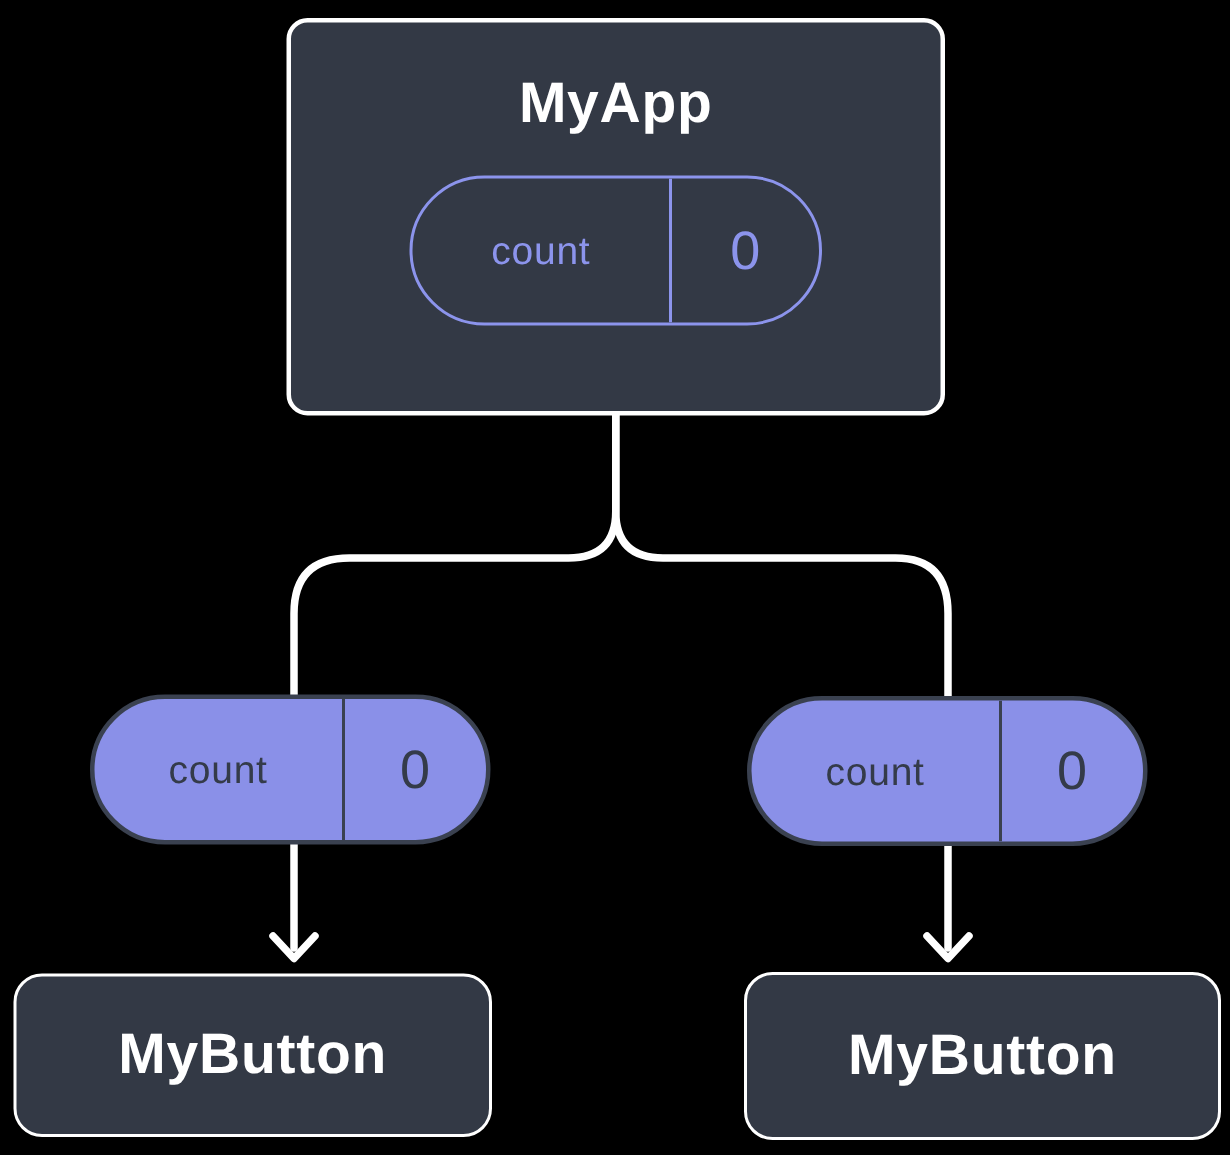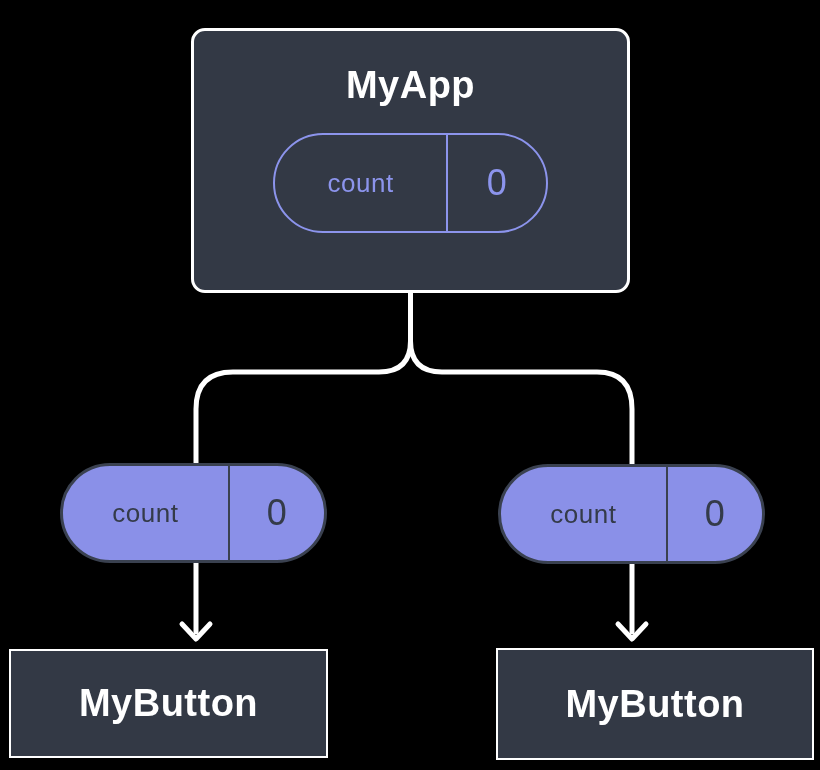--- a/index.html
+++ b/index.html
@@ -46,33 +46,33 @@
     justify-content:center;
   }
   .node-title{
     color:var(--title-color);
     font-size:38px;
     font-weight:600;
     letter-spacing:0.5px;
     text-align:center;
   }
   .node.app{
-    left:191px;top:28px;
+    left:191px;top:12px;
     width:439px;height:265px;
     border-radius:14px;
     flex-direction:column;
     justify-content:flex-start;
     padding-top:30px;
     gap:24px;
   }
   .node.app .node-title{
     line-height:48px;
   }
   .node.btn{
-    border-radius:0;
+    border-radius:19px;
     border-width:2.5px;
   }
   .node.btn-left{
     left:9px;top:649px;
     width:319px;height:109px;
   }
   .node.btn-right{
     left:496px;top:648px;
     width:318px;height:112px;
   }

